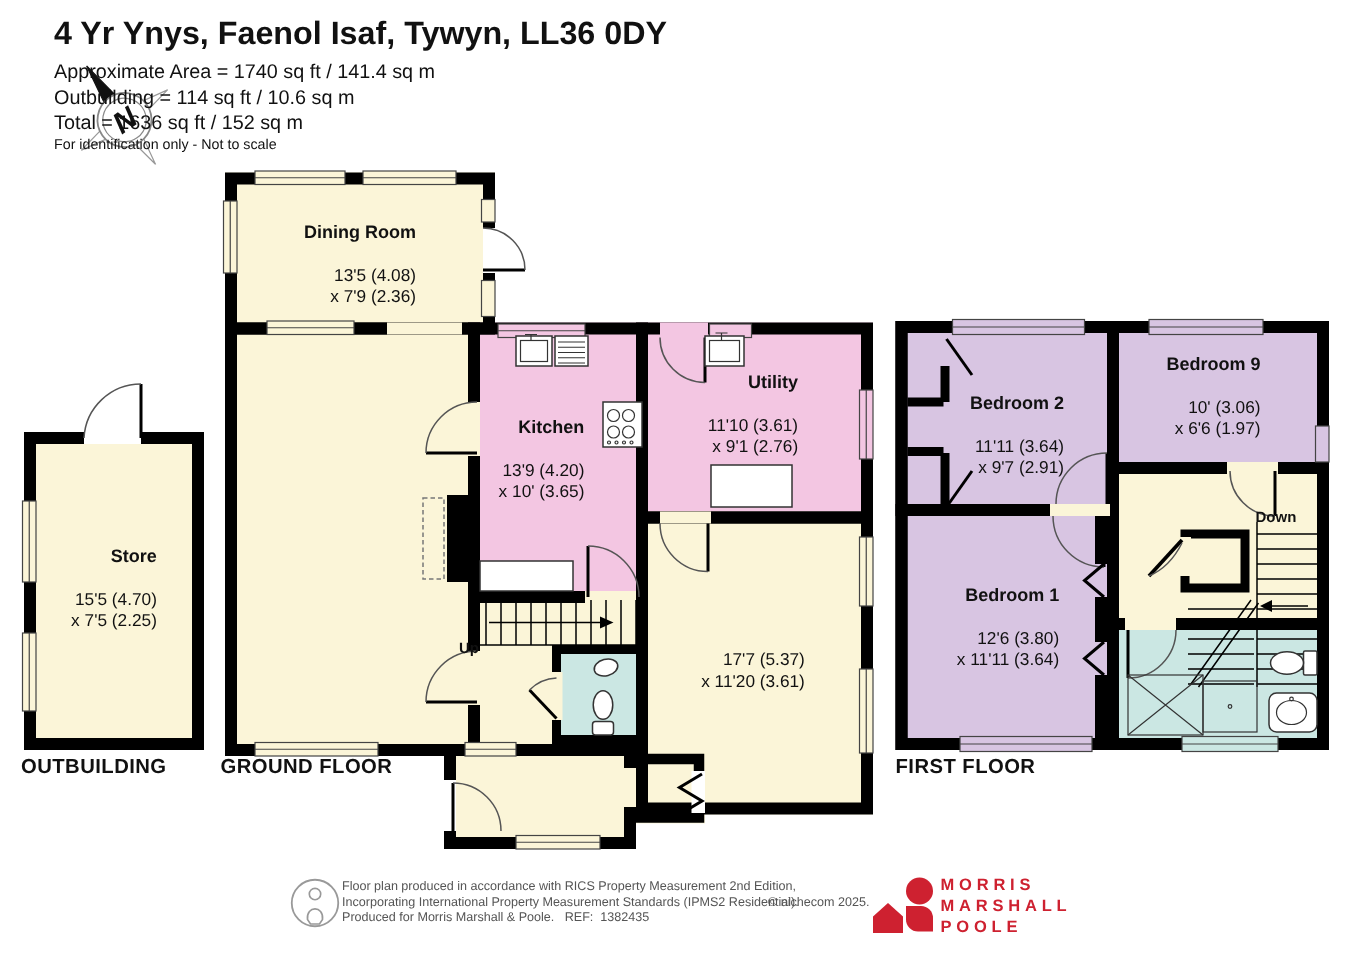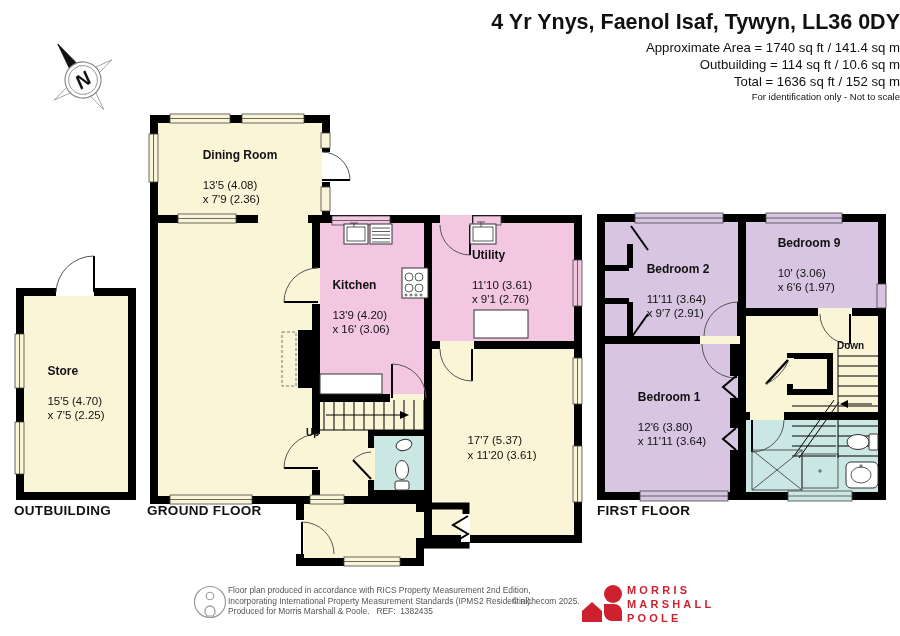--- a/index.html
+++ b/index.html
@@ -1,24 +1,24 @@
 <!DOCTYPE html>
 <html style="--cream: #FBF5D8; --pink: #F3C6E2; --lavender: #D8C5E2; --cyan: #CBE7E3; --wall: #000000; --logo_red: #CE2130;"><head>
 <meta charset="utf-8">
 <style>
   html,body{margin:0;padding:0;background:#fff;}
   #page{position:relative;width:900px;height:636px;background:#fff;overflow:hidden;
         font-family:"Liberation Sans",sans-serif;color:#111;}
   #plan{position:absolute;left:0;top:0;}
   .abs{position:absolute;}
-  .hdr{left:0;right:0;text-align:right;}
+  .hdr{left:0;right:0;text-align:left;padding-left:36px;}
   .title{font-size:21.5px;font-weight:bold;}
   .areal{font-size:13.2px;}
   .disc{font-size:9.5px;}
-  .room-label{transform:translate(-50%,-50%);text-align:left;
+  .room-label{transform:translate(-50%,-50%);text-align:right;
               font-size:11.5px;line-height:1.25;white-space:pre-line;}
   .rname{font-weight:bold;font-size:12px;white-space:pre-line;}
   .floorlbl{font-size:13.5px;font-weight:bold;letter-spacing:.3px;}
   .stairlbl{font-size:10px;font-weight:bold;}
   .foot{font-size:8.4px;color:#555;white-space:pre;}
   .logotext{font-size:11px;font-weight:bold;letter-spacing:3.2px;color:var(--logo_red);line-height:1;}
   
   .fc{fill:var(--cream);} .fp{fill:var(--pink);} .fl{fill:var(--lavender);}
   .fy{fill:var(--cyan);} .fw{fill:#fff;}
   .wall{fill:none;stroke:var(--wall);}
@@ -277,21 +277,21 @@
 x 7'5 (2.25)</div>
 </div>
 <div class="abs room-label" style="left:240px;top:177px">
   <div class="rname">Dining Room</div>
   <div>13'5 (4.08)
 x 7'9 (2.36)</div>
 </div>
 <div class="abs room-label" style="left:361px;top:307px">
   <div class="rname">Kitchen</div>
   <div>13'9 (4.20)
-x 16' (3.06)</div>
+x 10' (3.65)</div>
 </div>
 <div class="abs room-label" style="left:502px;top:277px">
   <div class="rname">Utility</div>
   <div>11'10 (3.61)
 x 9'1 (2.76)</div>
 </div>
 <div class="abs room-label" style="left:502px;top:448px">
   <div>17'7 (5.37)
 x 11'20 (3.61)</div>
 </div>

